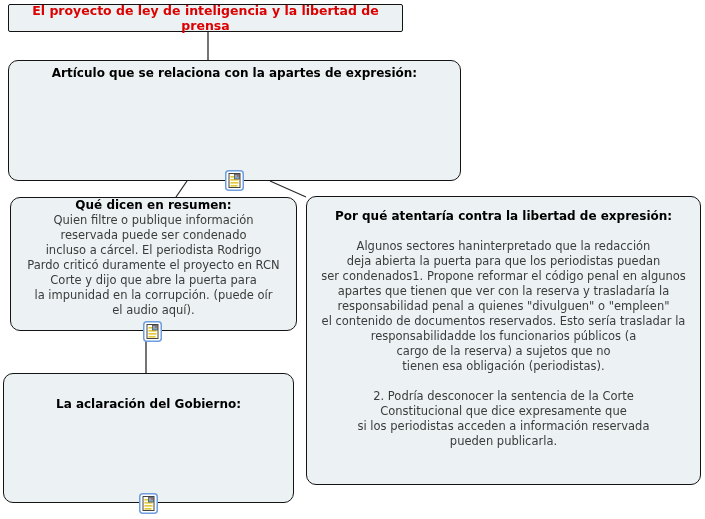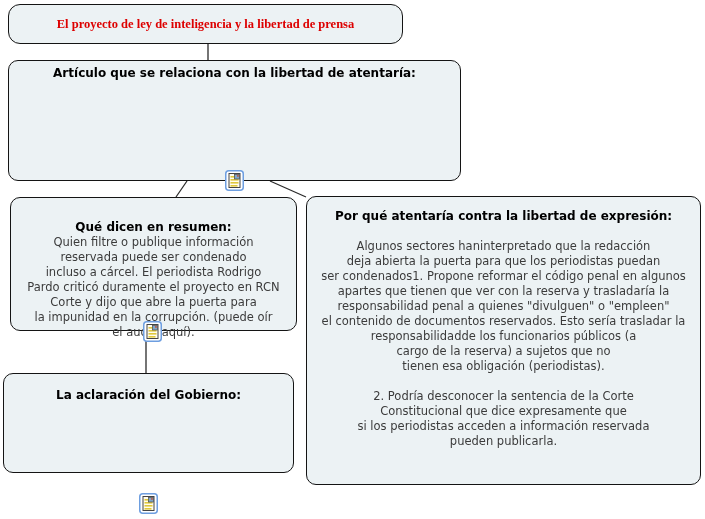--- a/index.html
+++ b/index.html
@@ -9,28 +9,28 @@
   }
   .connectors{position:absolute;left:0;top:0;width:705px;height:519px;z-index:1;}
   .node{
     position:absolute;box-sizing:border-box;z-index:2;
     background:#ecf2f4;border:1.5px solid #141414;border-radius:10px;
     text-align:center;color:#3b3b3b;font-size:11.5px;line-height:15px;
   }
   .node-title{font-weight:bold;color:#000000;font-size:12px;line-height:15px;}
   .node-body{white-space:pre-line;}
   .title-node{
-    left:8px;top:4px;width:395px;height:40px;border-radius:12px;
-    display:flex;align-items:center;justify-content:center;font-family:Liberation Serif, serif;
+    left:8px;top:4px;width:395px;height:28px;border-radius:2px;
+    display:flex;align-items:center;justify-content:center;
   }
   .title-node .main-label{font-weight:bold;font-size:12.5px;color:#dd0000;}
   #n-articulo{left:8px;top:60px;width:453px;height:121px;padding-top:5px;}
-  #n-resumen{left:10px;top:197px;width:287px;height:134px;padding-top:22px;}
+  #n-resumen{left:10px;top:197px;width:287px;height:134px;padding-top:0;}
   #n-porque{left:306px;top:196px;width:395px;height:289px;padding-top:12px;}
-  #n-gobierno{left:3px;top:373px;width:291px;height:100px;padding-top:14px;}
+  #n-gobierno{left:3px;top:373px;width:291px;height:130px;padding-top:23px;}
   .resource-icon{position:absolute;z-index:3;width:19px;height:21px;display:block;cursor:pointer;}
   #icon-articulo{left:225px;top:170px;}
   #icon-resumen{left:143px;top:321px;}
   #icon-gobierno{left:139px;top:493px;}
 </style>
 </head>
 <body>
 
 <div class="canvas">
 
@@ -39,21 +39,21 @@
     <line x1="187" y1="181" x2="176" y2="197" stroke="#2a2a2a" stroke-width="1.3"></line>
     <line x1="270" y1="181" x2="306" y2="197" stroke="#2a2a2a" stroke-width="1.3"></line>
     <line x1="146" y1="332" x2="146" y2="373" stroke="#2a2a2a" stroke-width="1.3"></line>
   </svg>
 
   <div class="node title-node">
     <span class="main-label">El proyecto de ley de inteligencia y la libertad de prensa</span>
   </div>
 
   <div class="node" id="n-articulo">
-    <div class="node-title">Artículo que se relaciona con la libertad de atentaría:</div>
+    <div class="node-title">Artículo que se relaciona con la apartes de expresión:</div>
   </div>
 
   <div class="node" id="n-resumen">
     <div class="node-title">Qué dicen en resumen:</div>
     <div class="node-body">Quien filtre o publique información
 reservada puede ser condenado
 incluso a cárcel. El periodista Rodrigo
 Pardo criticó duramente el proyecto en RCN
 Corte y dijo que abre la puerta para
 la impunidad en la corrupción. (puede oír

